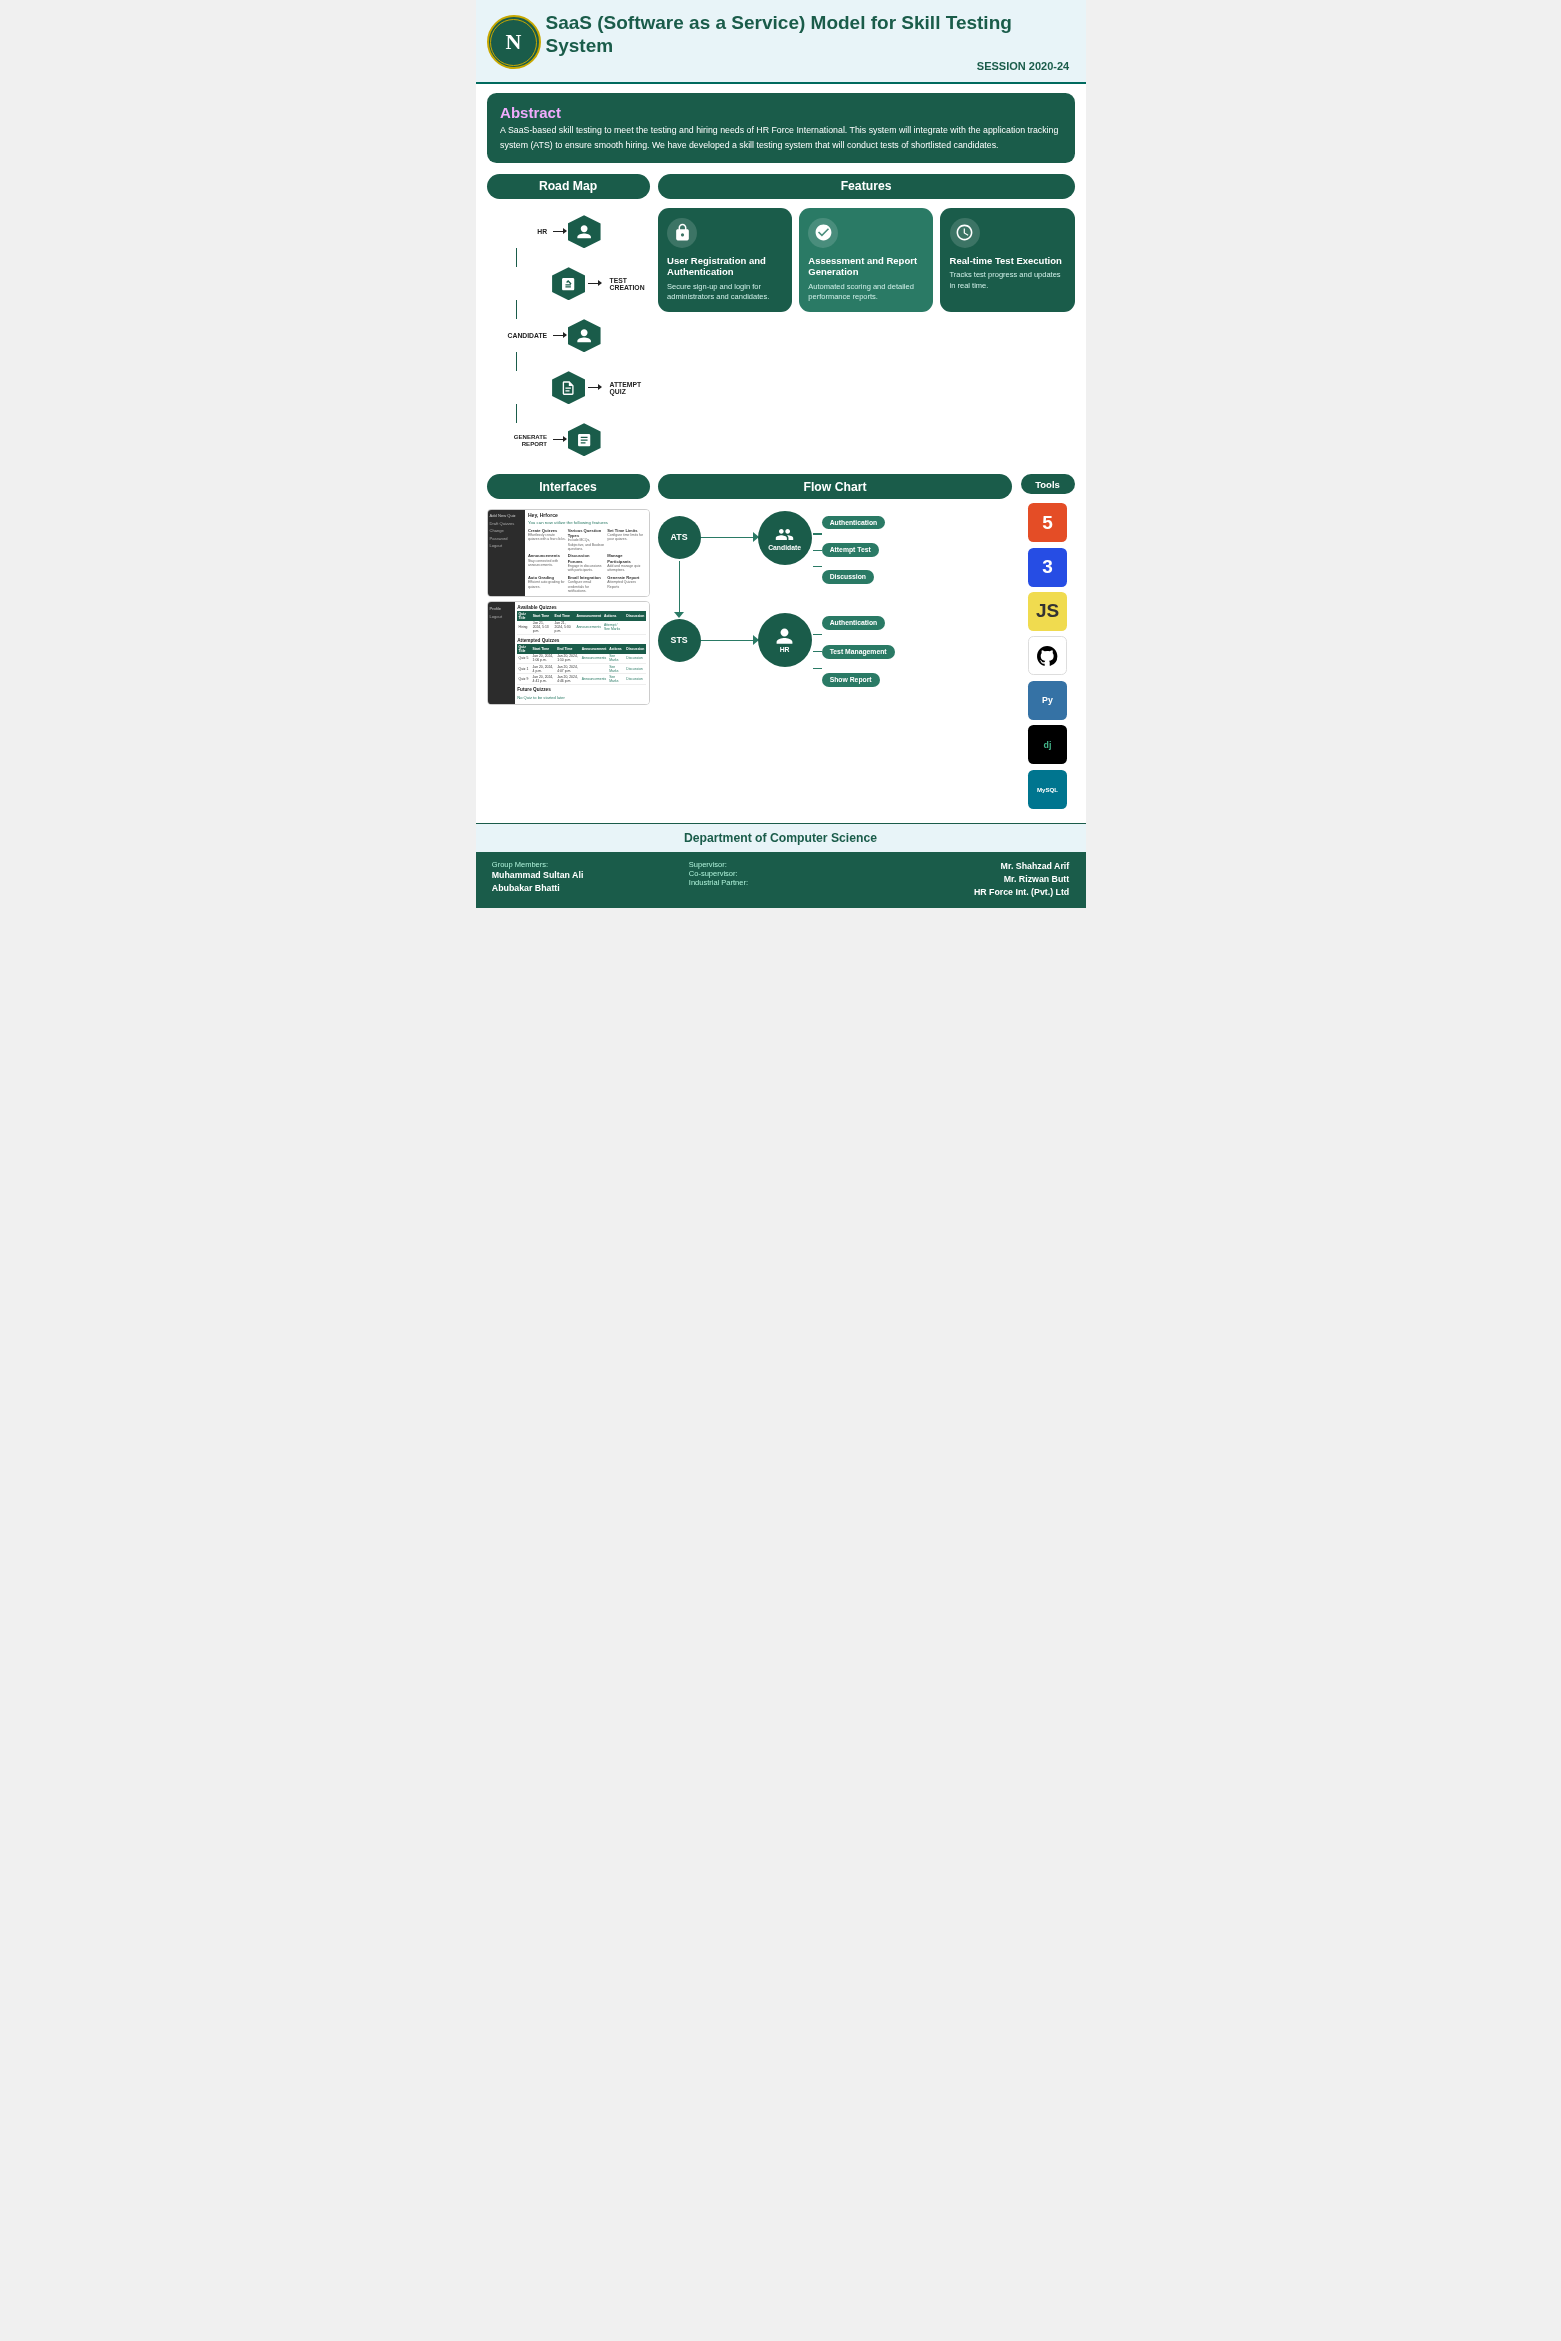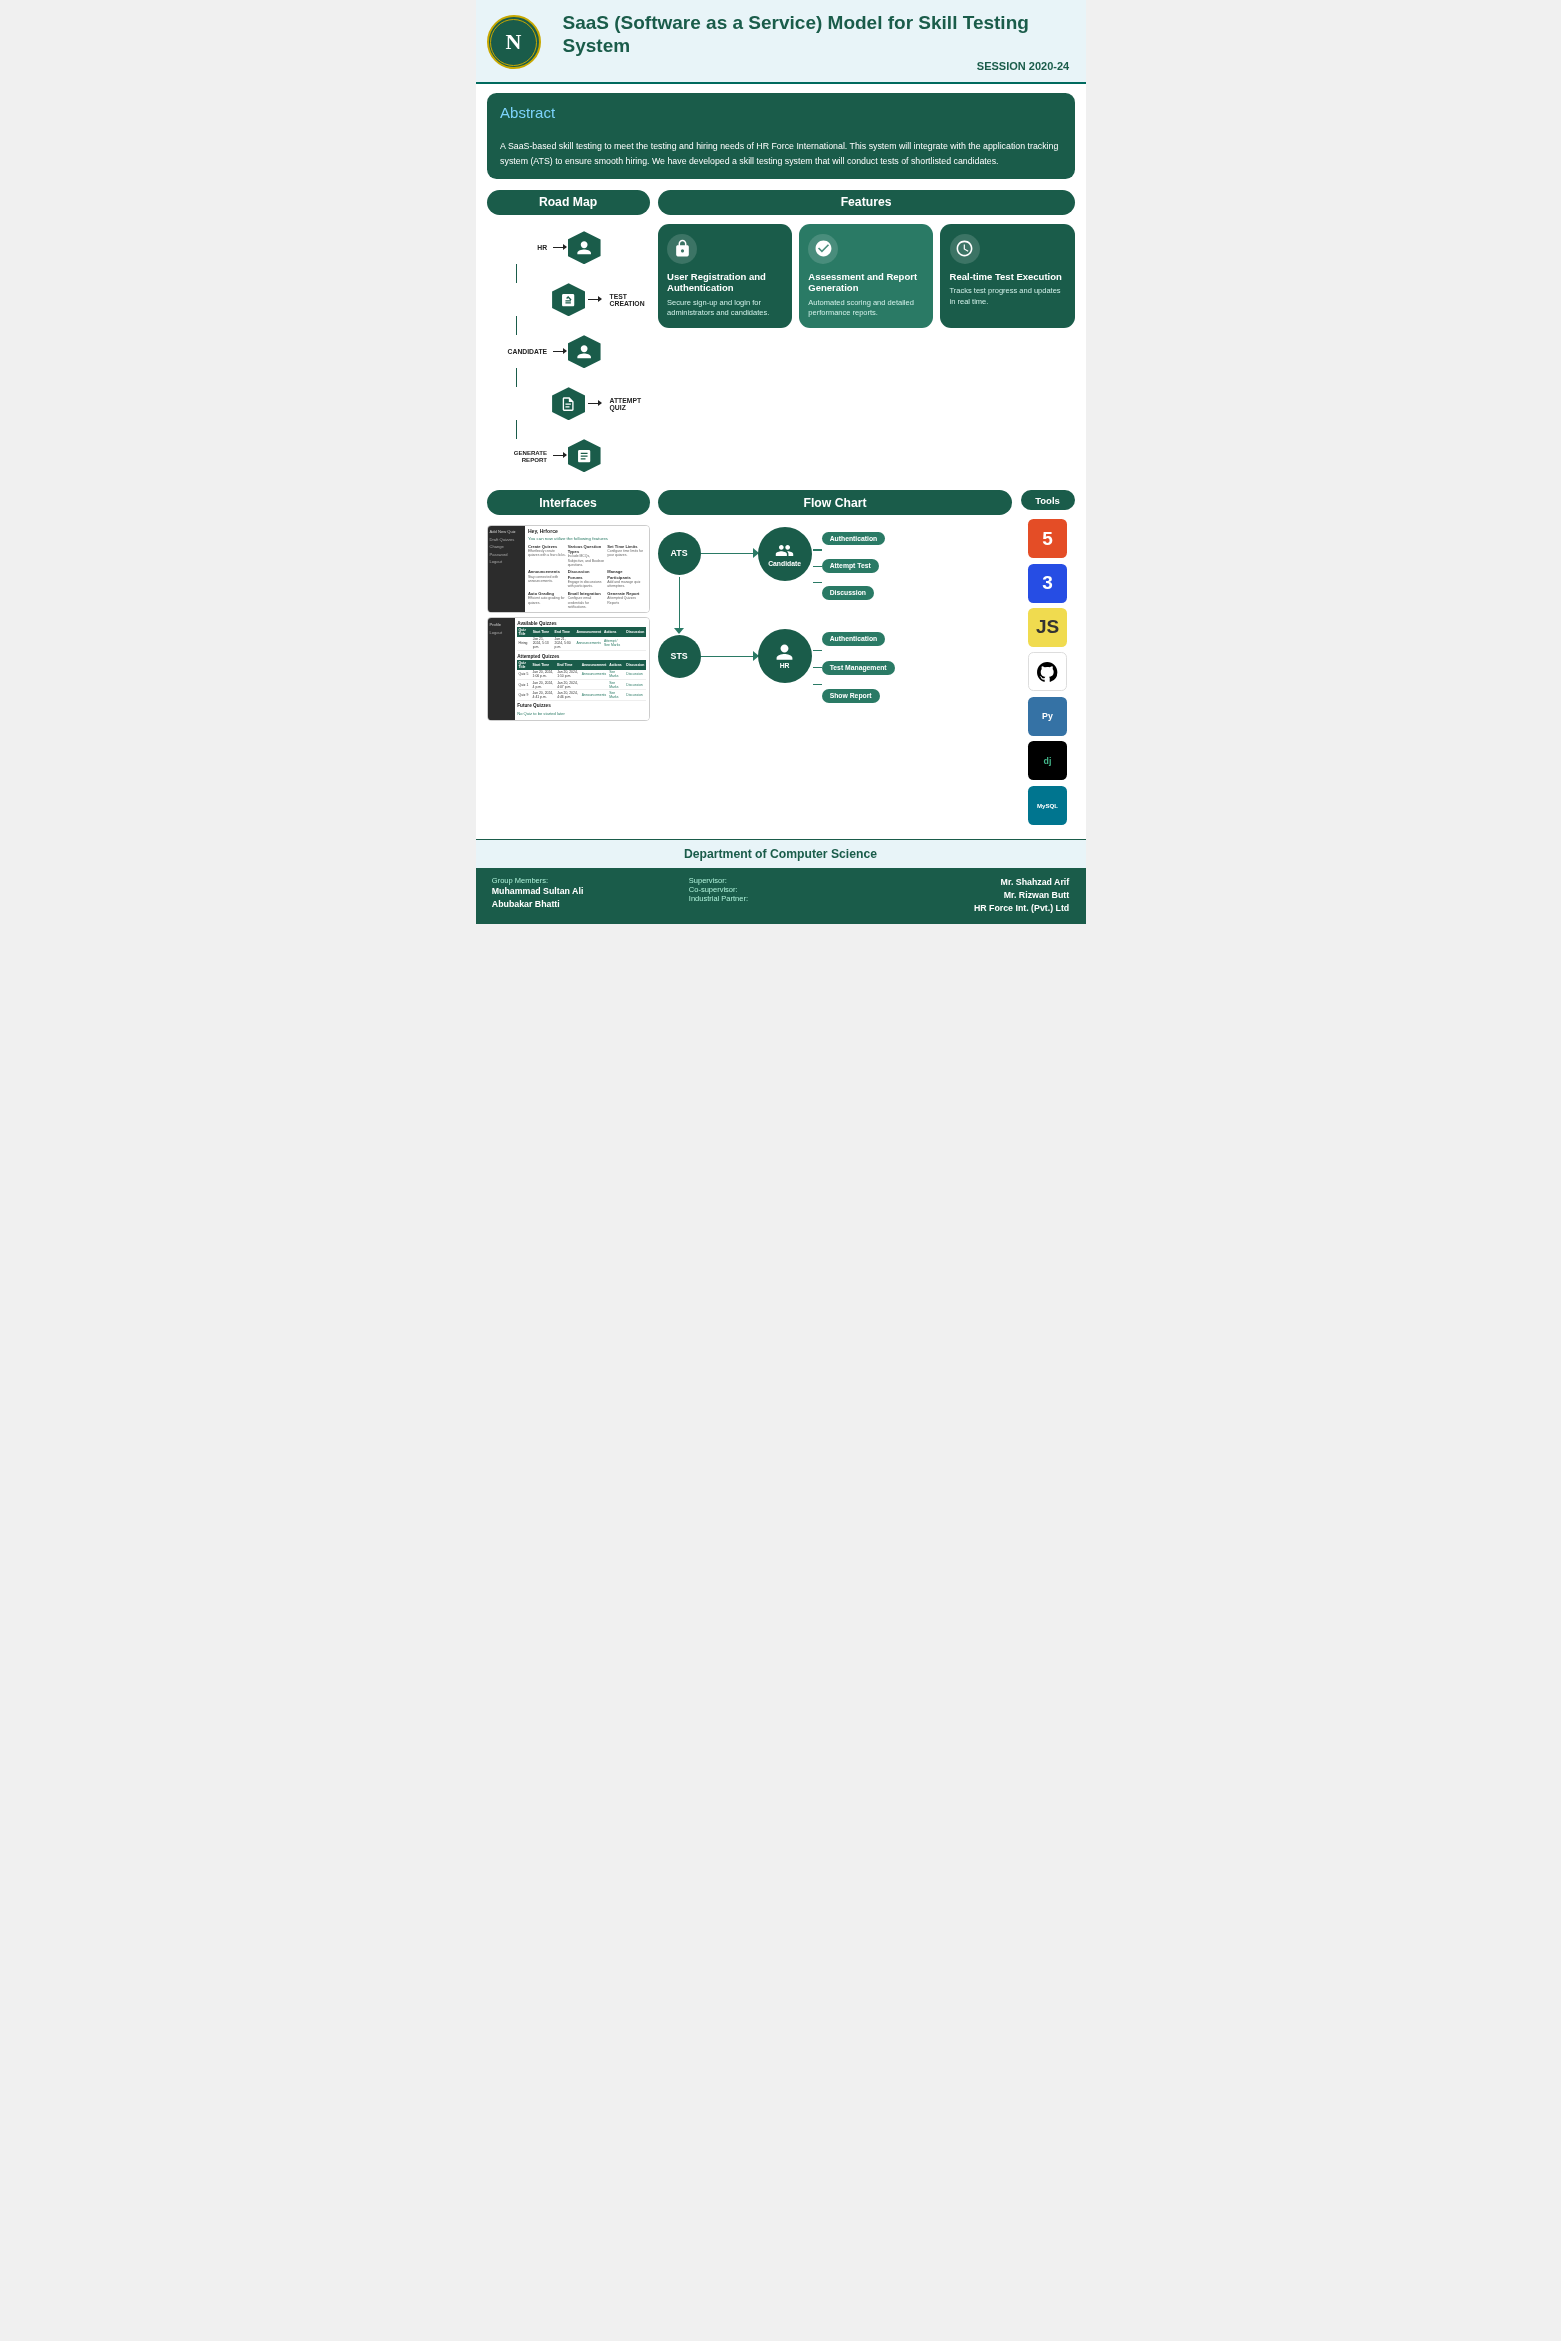--- a/index.html
+++ b/index.html
@@ -42,21 +42,21 @@
       font-weight: 900;
       font-family: serif;
     }
     .logo-laurel {
       position: absolute;
       top: 1.4px; left: 1.4px; right: 1.4px; bottom: 1.4px;
       border-radius: 50%;
       border: 1.4px solid #c8a800;
     }
     .header-text {
-      margin-left: 22px;
+      margin-left: 5px;
       flex: 1;
     }
     .header-title {
       font-size: 19px;
       font-weight: 900;
       color: #1a5c4a;
       line-height: 1.2;
     }
     .header-session {
       text-align: right;
@@ -67,24 +67,24 @@
     }
 
     
     .abstract-section {
       background: #1a5c4a;
       margin: 9.5px 11px;
       border-radius: 9.5px;
       padding: 11px 13.6px;
     }
     .section-title-white {
-      color: #7dd3fc;
+      color: #f0abfc;
       font-size: 15px;
-      font-weight: 400;
-      margin-bottom: 18px;
+      font-weight: 700;
+      margin-bottom: 2px;
     }
     .abstract-text {
       color: #fff;
       font-size: 8.8px;
       line-height: 1.6;
     }
 
     
     .main-content {
       display: flex;

